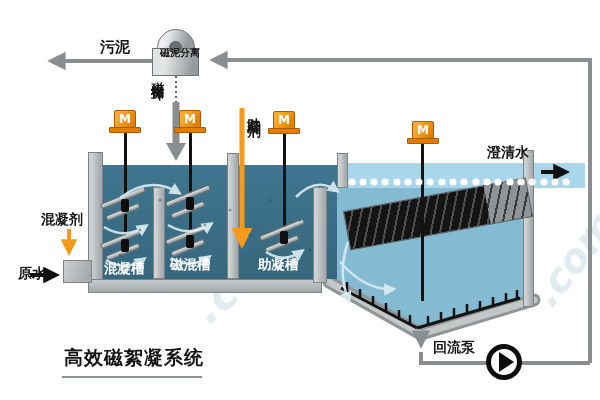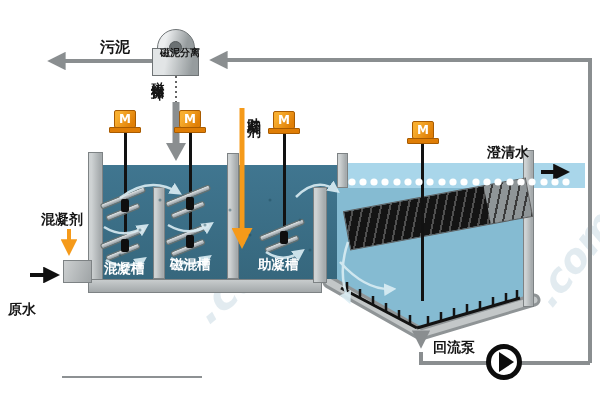--- a/index.html
+++ b/index.html
@@ -223,22 +223,23 @@
 
   <div class="device pump" style="left:486px;top:344px;">
     <div class="tri"></div>
   </div>
 
   <div class="label" style="left:160px;top:15px;font-size:10px;margin-top:32px;">磁泥分离</div>
   <div class="label" style="left:100px;top:39px;font-size:15px;">污泥</div>
   <div class="label vert" style="left:150px;top:72px;font-size:13px;">磁粉循环</div>
   <div class="label vert" style="left:246px;top:107px;font-size:14px;">助凝剂</div>
   <div class="label" style="left:41px;top:212px;font-size:14px;">混凝剂</div>
-  <div class="label" style="left:8px;top:266px;font-size:14px;margin-top:36px;">原水</div>
+  <div class="label" style="left:18px;top:266px;font-size:14px;">原水</div>
   <div class="label" style="left:458px;top:145px;font-size:14px;margin-left:29px;">澄清水</div>
   <div class="label white" style="left:104px;top:261px;font-size:13.5px;">混凝槽</div>
   <div class="label white" style="left:170px;top:257px;font-size:13.5px;">磁混槽</div>
   <div class="label white" style="left:258px;top:257px;font-size:13.5px;">助凝槽</div>
   <div class="label" style="left:433px;top:340px;font-size:14px;">回流泵</div>
 
+  <div class="label" style="left:64px;top:347px;font-size:19px;letter-spacing:1px;">高效磁絮凝系统</div>
   <div class="underline" style="left:62px;top:376px;width:140px;"></div>
 
 </div>
 
 </body></html>

